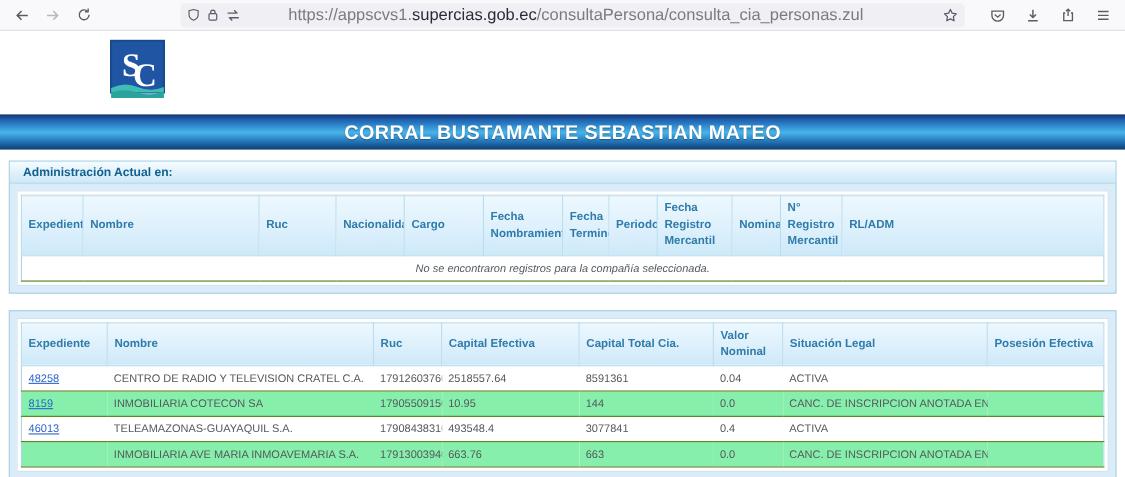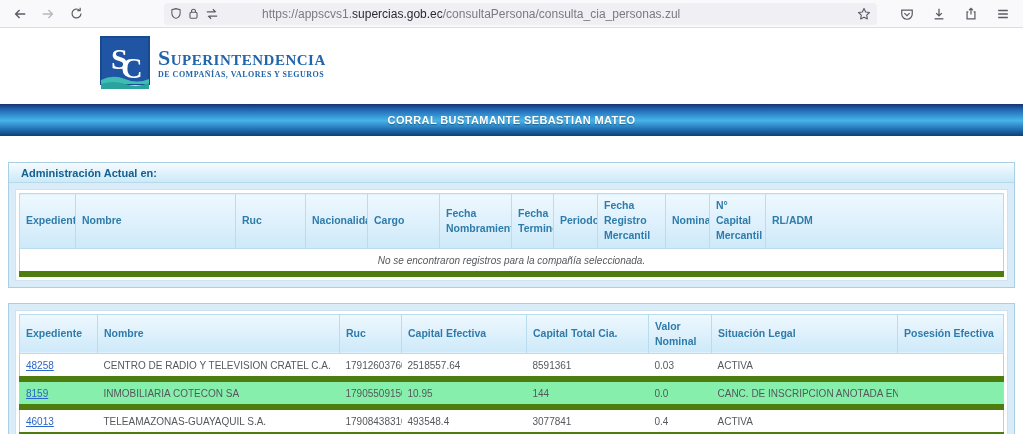--- a/index.html
+++ b/index.html
@@ -8,59 +8,59 @@
 
   
   .toolbar { height:28px; background:#f9f9fb; border-bottom:1px solid #dddde2;
              display:flex; align-items:center; padding:0 8px; gap:4px; }
   .tb-btn { width:24px; height:22px; display:flex; align-items:center; justify-content:center;
             border-radius:3px; color:#5b5b66; flex:0 0 auto; cursor:default; }
   .tb-btn svg { display:block; }
   .urlbar { flex:1 1 auto; height:22px; margin:0 10px 0 72px; background:#f0f0f4;
             border-radius:4px; display:flex; align-items:center; padding:0 6px; gap:6px;
             min-width:0; }
-  .urlbar .txt { font-size:12px; white-space:nowrap; overflow:hidden; flex:1 1 auto;padding-left:37px; }
+  .urlbar .txt { font-size:15px; white-space:nowrap; overflow:hidden; flex:1 1 auto;padding-left:37px; }
   .url-dim { color:#7a7a80; }
   .url-domain { color:#2b2a33; }
   .ub-icon { color:#5b5b66; display:flex; align-items:center; flex:0 0 auto; }
   .right-icons { display:flex; align-items:center; gap:8px; flex:0 0 auto; margin-left:4px; }
 
   
   .brand { display:flex; align-items:center; margin:6px 0 0 100px; height:58px; gap:8px; }
   .brand-text .org { font-family:"Liberation Serif", serif; font-variant:small-caps;
                      font-size:22px; font-weight:bold; color:#2166ab; letter-spacing:.5px; line-height:1; }
   .brand-text .tagline { font-family:"Liberation Serif", serif; font-size:8px; font-weight:bold;
                          color:#2166ab; letter-spacing:.5px; text-transform:uppercase; margin-top:1px; }
 
   
   .title-bar { margin-top:12px; height:32px;
     background:linear-gradient(180deg,#17336e 0%,#1f63b2 16%,#3ea4de 44%,#48b3e9 52%,#2e86c6 70%,#175a9b 88%,#123f6e 100%);
     display:flex; align-items:center; justify-content:center; }
-  .title-bar span { color:#fff; font-size:11px; font-weight:bold; letter-spacing:.4px;
+  .title-bar span { color:#fff; font-size:18px; font-weight:bold; letter-spacing:.4px;
                     text-shadow:0 1px 1px rgba(0,0,0,.35); }
 
   
   .panel { margin:0 8px; border:1px solid #a9cfe4; background:#d9ecf8; }
   .panel + .panel { margin-top:15px; }
   .panel-head { height:20px; display:flex; align-items:center; padding-left:12px;
     background:linear-gradient(180deg,#f6fcff 0%,#dcf0fb 60%,#cfe9f8 100%);
     border-bottom:1px solid #b7d9ec; font-size:11px; font-weight:bold; color:#14608f; }
   .panel-body { padding:6px; }
   .grid-outer { background:#fff; border:1px solid #cfe2ee; padding:3px; }
   table.grid { width:100%; border-collapse:collapse; table-layout:fixed;
                border:1px solid #aed4ea; }
   table.grid th { background:linear-gradient(180deg,#eef8fe 0%,#ddf0fc 55%,#cde9f9 100%);
     border:1px solid #b9dcef; color:#2f7cab; font-size:10.5px; font-weight:bold;
     text-align:left; padding:4px 6px; line-height:1.45; overflow:hidden; }
   table.grid td { font-size:10px; color:#55585c; padding:5px 6px 4px 6px; line-height:1.3;
-    border-bottom:6px solid #4d7c0f; overflow:hidden; white-space:nowrap; }
+    border-bottom:1px solid #4d7c0f; overflow:hidden; white-space:nowrap; }
   tr.alt td { background:#86efac; }
   td.empty-msg { text-align:center; font-style:italic; color:#9aa0a6; font-size:10px; padding:5px 0; }
   a.exp-link { color:#2a66c8; font-size:10px;text-align:center; }
-  .first-section { margin-top:26px; }
+  .first-section { margin-top:10px; }
 </style>
 </head>
 <body>
 
 <div class="toolbar">
   <div class="tb-btn" title="">
     <svg width="14" height="14" viewBox="0 0 16 16" fill="none" stroke="#5b5b66" stroke-width="1.6">
         <path d="M14 8H3M7.5 3.5 3 8l4.5 4.5"></path>
       </svg>
   </div>
@@ -131,24 +131,20 @@
 
 <div class="brand">
   <svg width="50" height="54" viewBox="0 0 50 54">
     <rect x="1" y="1" width="48" height="47" fill="#2055a3"></rect>
     <rect x="1" y="1" width="48" height="47" fill="none" stroke="#174a8f" stroke-width="2"></rect>
     <text x="11" y="33" font-family="Liberation Serif, serif" font-size="30" font-weight="bold" fill="#ffffff">S</text>
     <text x="21" y="42" font-family="Liberation Serif, serif" font-size="30" font-weight="bold" fill="#ffffff">C</text>
     <path d="M1 44 Q13 38 25 43 T49 43 L49 48 L1 48 Z" fill="#3fbdb5"></path>
     <path d="M1 48 Q13 44 25 48 T49 47 L49 53 L1 53 Z" fill="#2aa39c"></path>
   </svg>
-  <div class="brand-text">
-    <div class="org">Superintendencia</div>
-    <div class="tagline">de Compañías, Valores y Seguros</div>
-  </div>
 </div>
 
 <div class="title-bar">
   <span>CORRAL BUSTAMANTE SEBASTIAN MATEO</span>
 </div>
 
 <div class="panel first-section">
   <div class="panel-head">Administración Actual en:</div>
   <div class="panel-body">
     <div class="grid-outer">
@@ -172,21 +168,21 @@
             <th>Expediente</th>
             <th>Nombre</th>
             <th>Ruc</th>
             <th>Nacionalidad</th>
             <th>Cargo</th>
             <th>Fecha Nombramiento</th>
             <th>Fecha Termino</th>
             <th>Periodo</th>
             <th>Fecha Registro Mercantil</th>
             <th>Nominal</th>
-            <th>N° Capital Mercantil</th>
+            <th>N° Registro Mercantil</th>
             <th>RL/ADM</th>
           </tr>
         </thead>
         <tbody>
           <tr>
             <td class="empty-msg" colspan="12">No se encontraron registros para la compañía seleccionada.</td>
           </tr>
         </tbody>
       </table>
     </div>
@@ -219,21 +215,21 @@
             <th>Posesión Efectiva</th>
           </tr>
         </thead>
         <tbody>
           <tr>
             <td><a class="exp-link" href="#">48258</a></td>
             <td>CENTRO DE RADIO Y TELEVISION CRATEL C.A.</td>
             <td>179126037600</td>
             <td>2518557.64</td>
             <td>8591361</td>
-            <td>0.03</td>
+            <td>0.04</td>
             <td>ACTIVA</td>
             <td></td>
           </tr>
           <tr class="alt">
             <td><a class="exp-link" href="#">8159</a></td>
             <td>INMOBILIARIA COTECON SA</td>
             <td>179055091500</td>
             <td>10.95</td>
             <td>144</td>
             <td>0.0</td>

